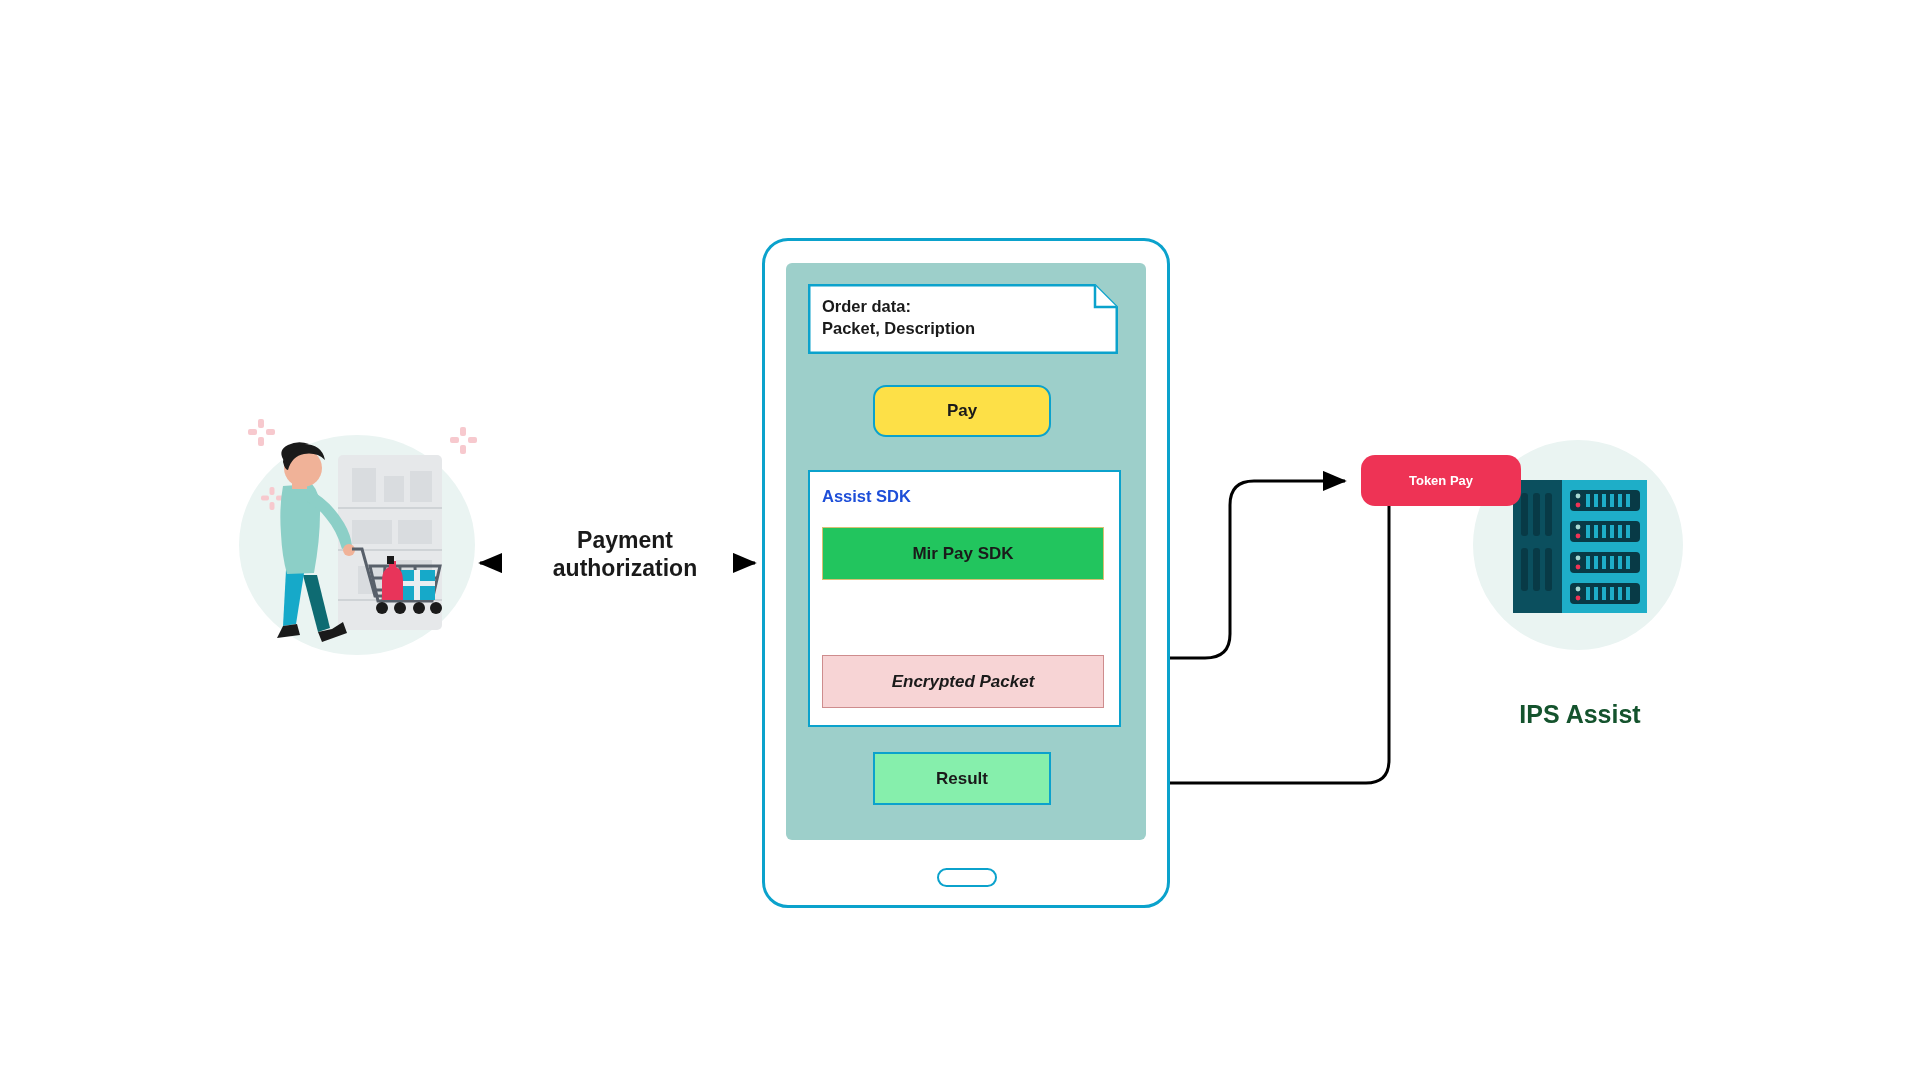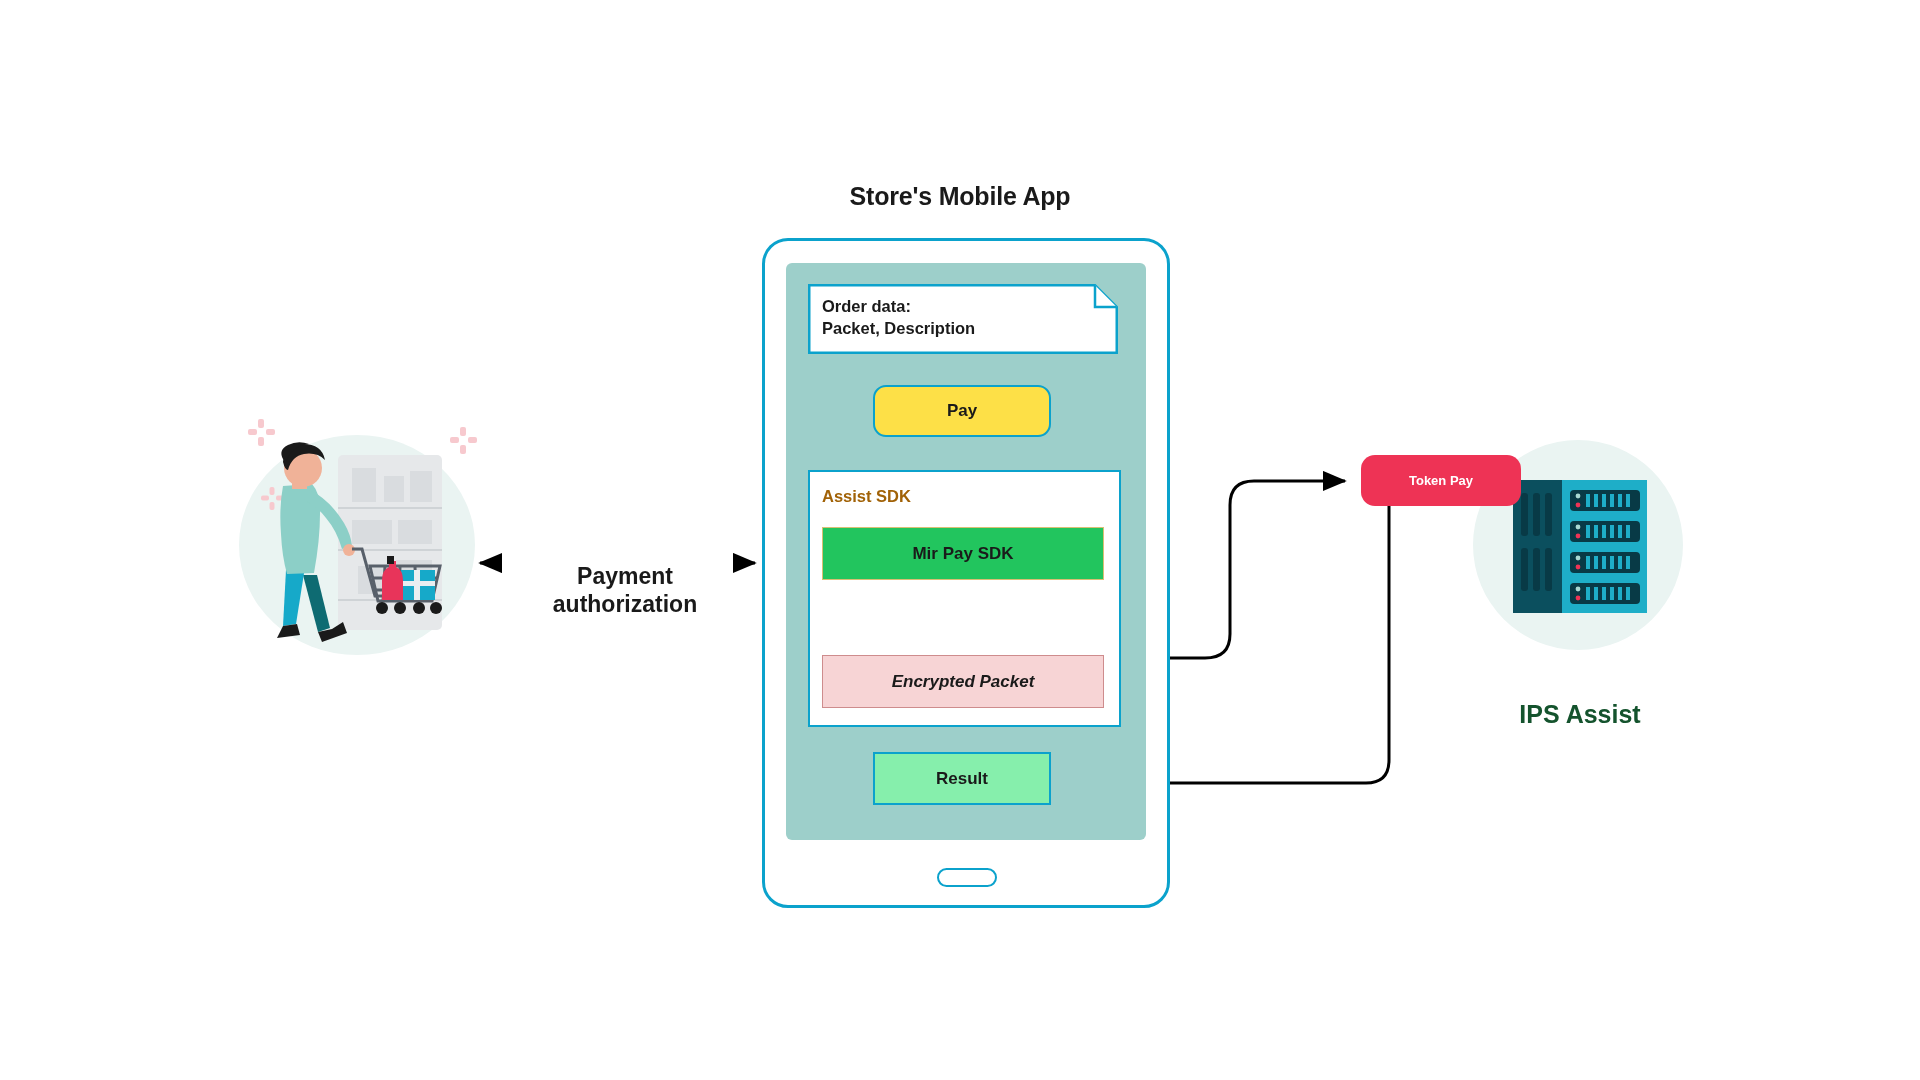--- a/index.html
+++ b/index.html
@@ -97,21 +97,21 @@
   #assist-sdk-box {
     left: 808px; top: 470px;
     width: 313px; height: 257px;
     background: #ffffff;
     border: 2.5px solid #0BA2CC;
   }
   #assist-sdk-label {
     left: 822px; top: 487px;
     font-size: 16.5px;
     font-weight: bold;
-    color: #a16207;
+    color: #1d4ed8;
   }
   #mirpay-box {
     left: 822px; top: 527px;
     width: 282px; height: 53px;
     background: #22c55e;
     border: 1.5px solid #D9BF74;
     font-size: 17px;
   }
   #packet-box {
     left: 822px; top: 655px;
@@ -145,21 +145,20 @@
 
   
   #payauth-label {
     left: 500px; top: 527px;
     width: 250px;
     text-align: center;
     font-size: 23px;
     font-weight: bold;
     color: #1a1a1a;
     line-height: 1.2;
-    margin-top: 36px;
   }
 
   
   #overlay {
     left: 0; top: 0;
     width: 1920px; height: 1080px;
     pointer-events: none;
   }
 </style>
 </head>
@@ -340,21 +339,20 @@
       <path d="M1104 658 L1205 658 Q1230 658 1230 634 L1230 505 Q1230 481 1254 481 L1345 481" marker-end="url(#arrowhead)"></path>
 
       <path d="M1389 506 L1389 760 Q1389 783 1366 783 L1068 783" marker-end="url(#arrowhead)"></path>
     </g>
   </svg>
 
   <div id="phone-frame" class="abs"></div>
   <div id="phone-screen" class="abs"></div>
   <div id="phone-home-bar" class="abs"></div>
 
-  <div id="app-title" class="abs title-text">Store's Mobile App</div>
 
   <div id="order-note" class="abs">
     <svg width="310" height="70" viewBox="0 0 310 70">
       <path d="M1.25,1.25 L287,1.25 L308.75,23 L308.75,68.75 L1.25,68.75 Z" fill="#ffffff" stroke="#0BA2CC" stroke-width="2.5"></path>
       <path d="M287,1.25 L287,23 L308.75,23" fill="#ffffff" stroke="#0BA2CC" stroke-width="2.5"></path>
     </svg>
     <div class="note-text">
       <span>Order data:</span><br>
       <span>Packet, Description</span>
     </div>

